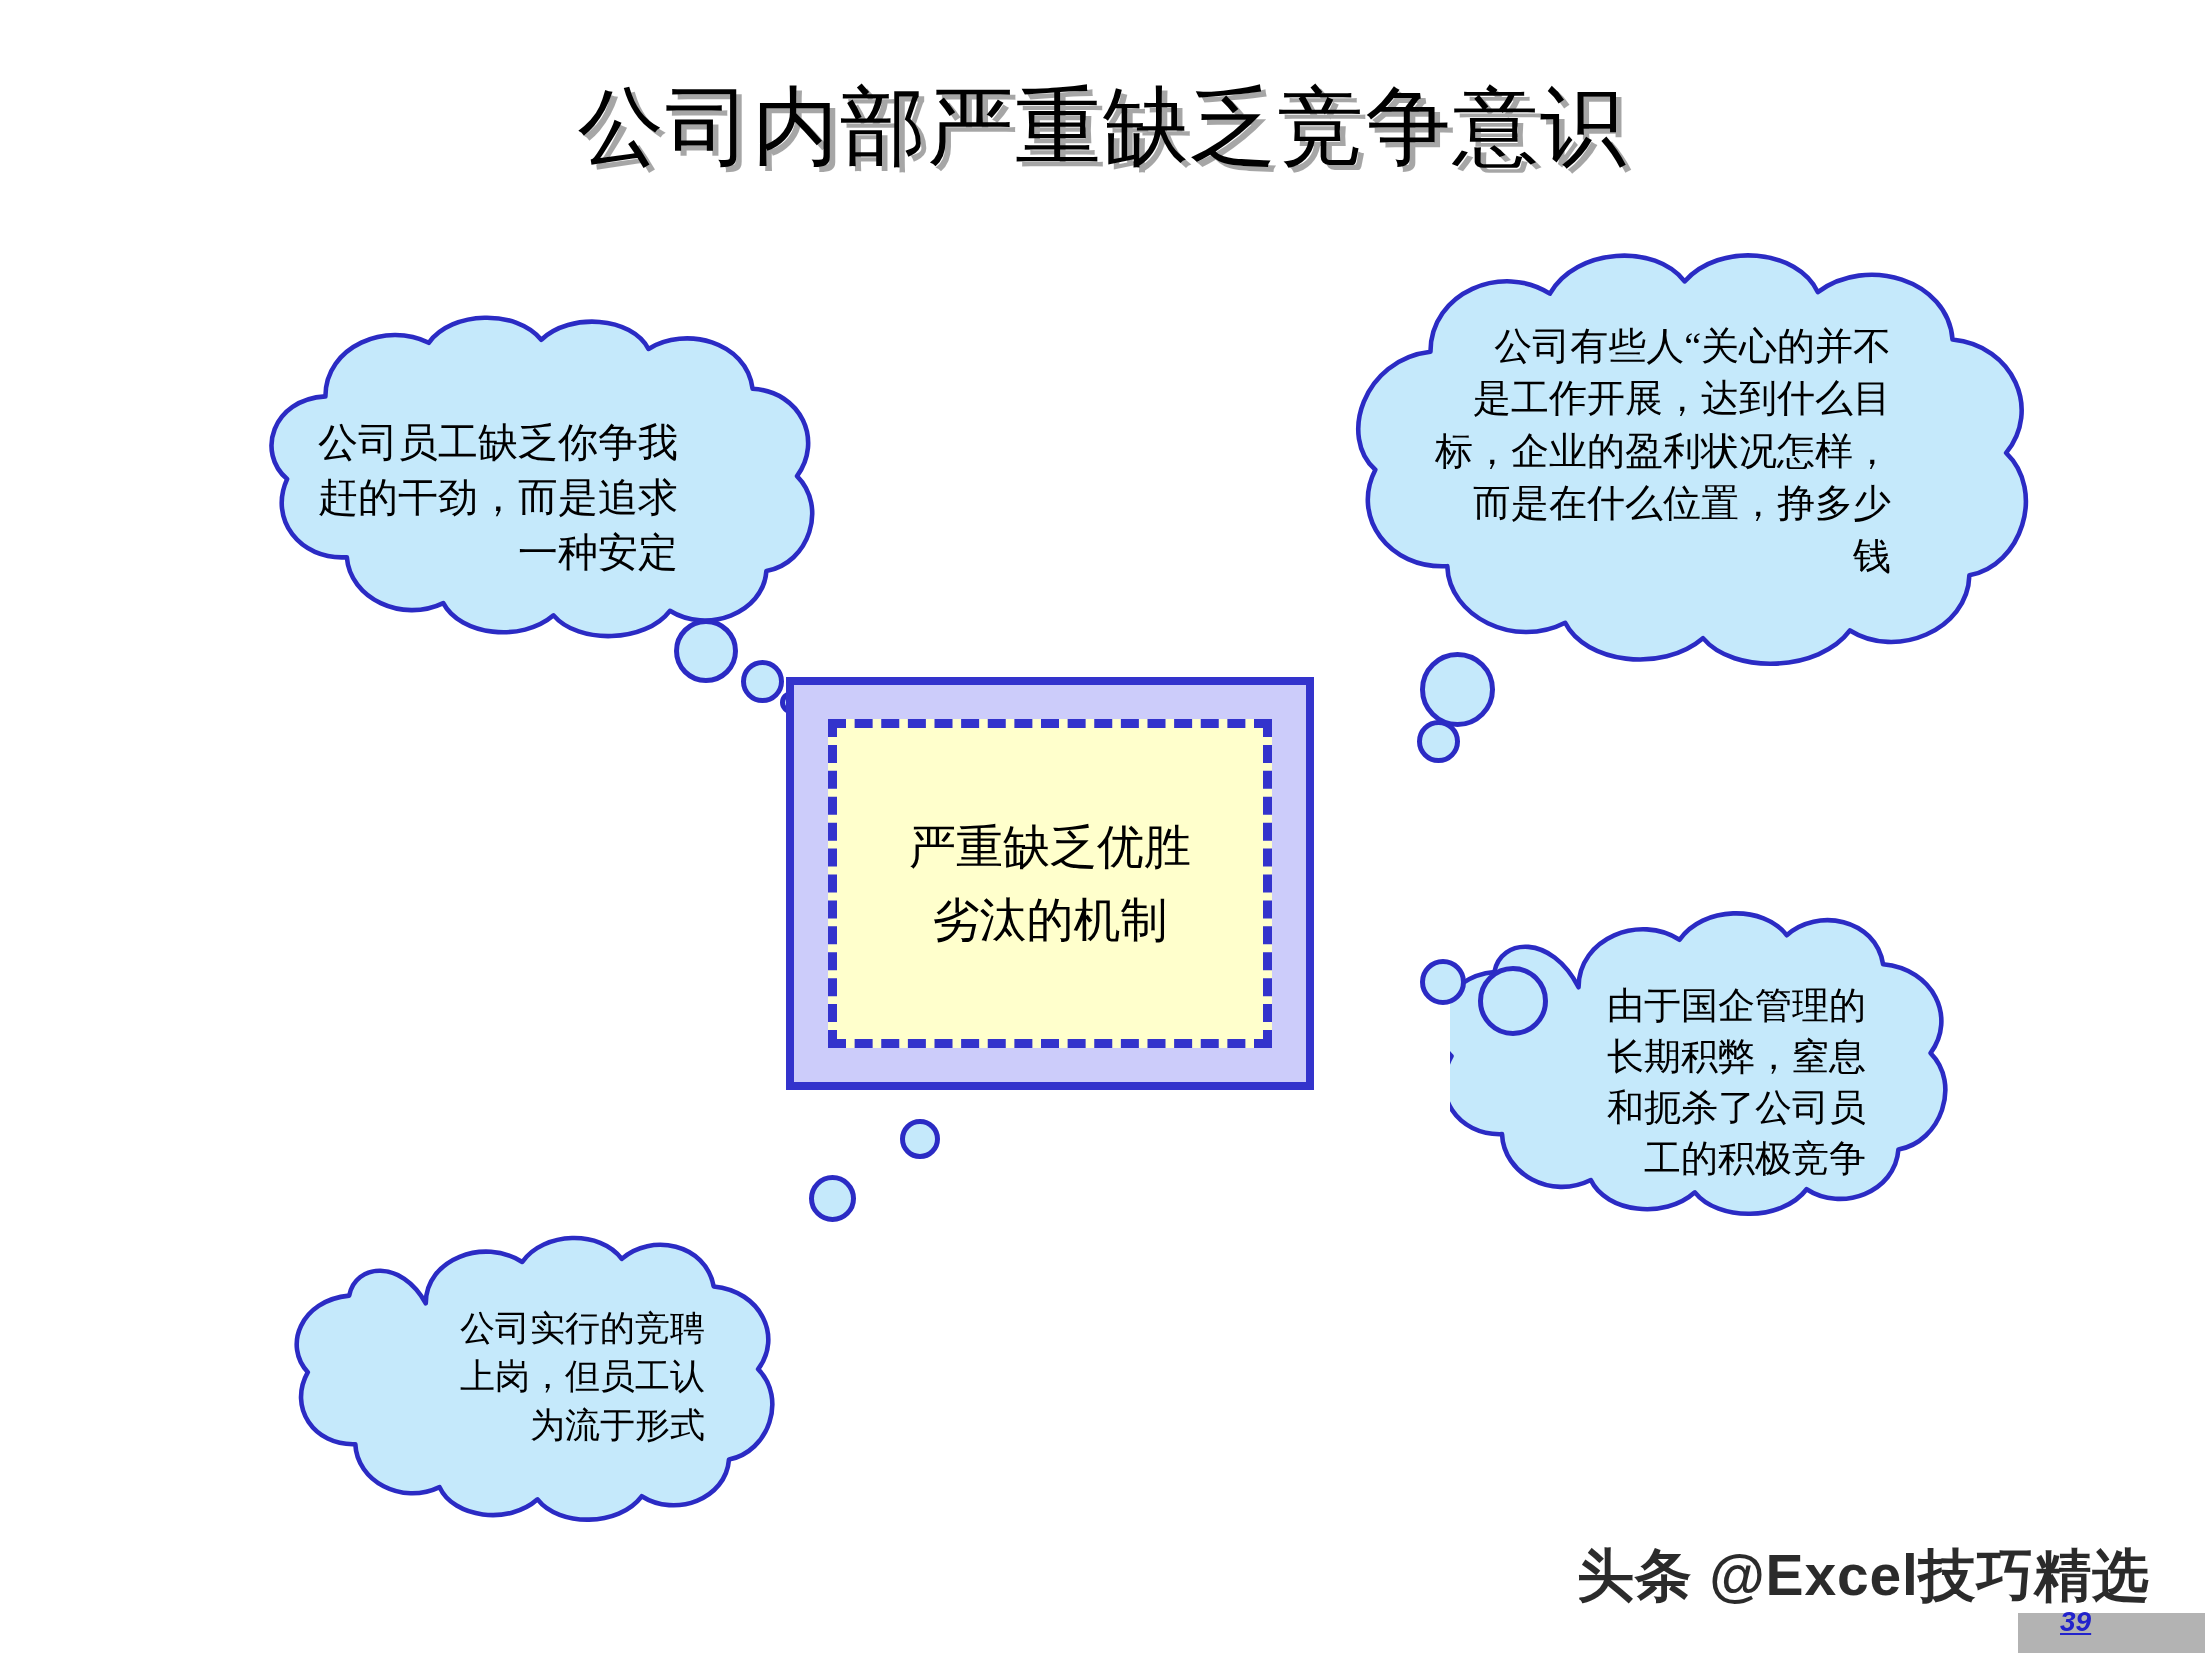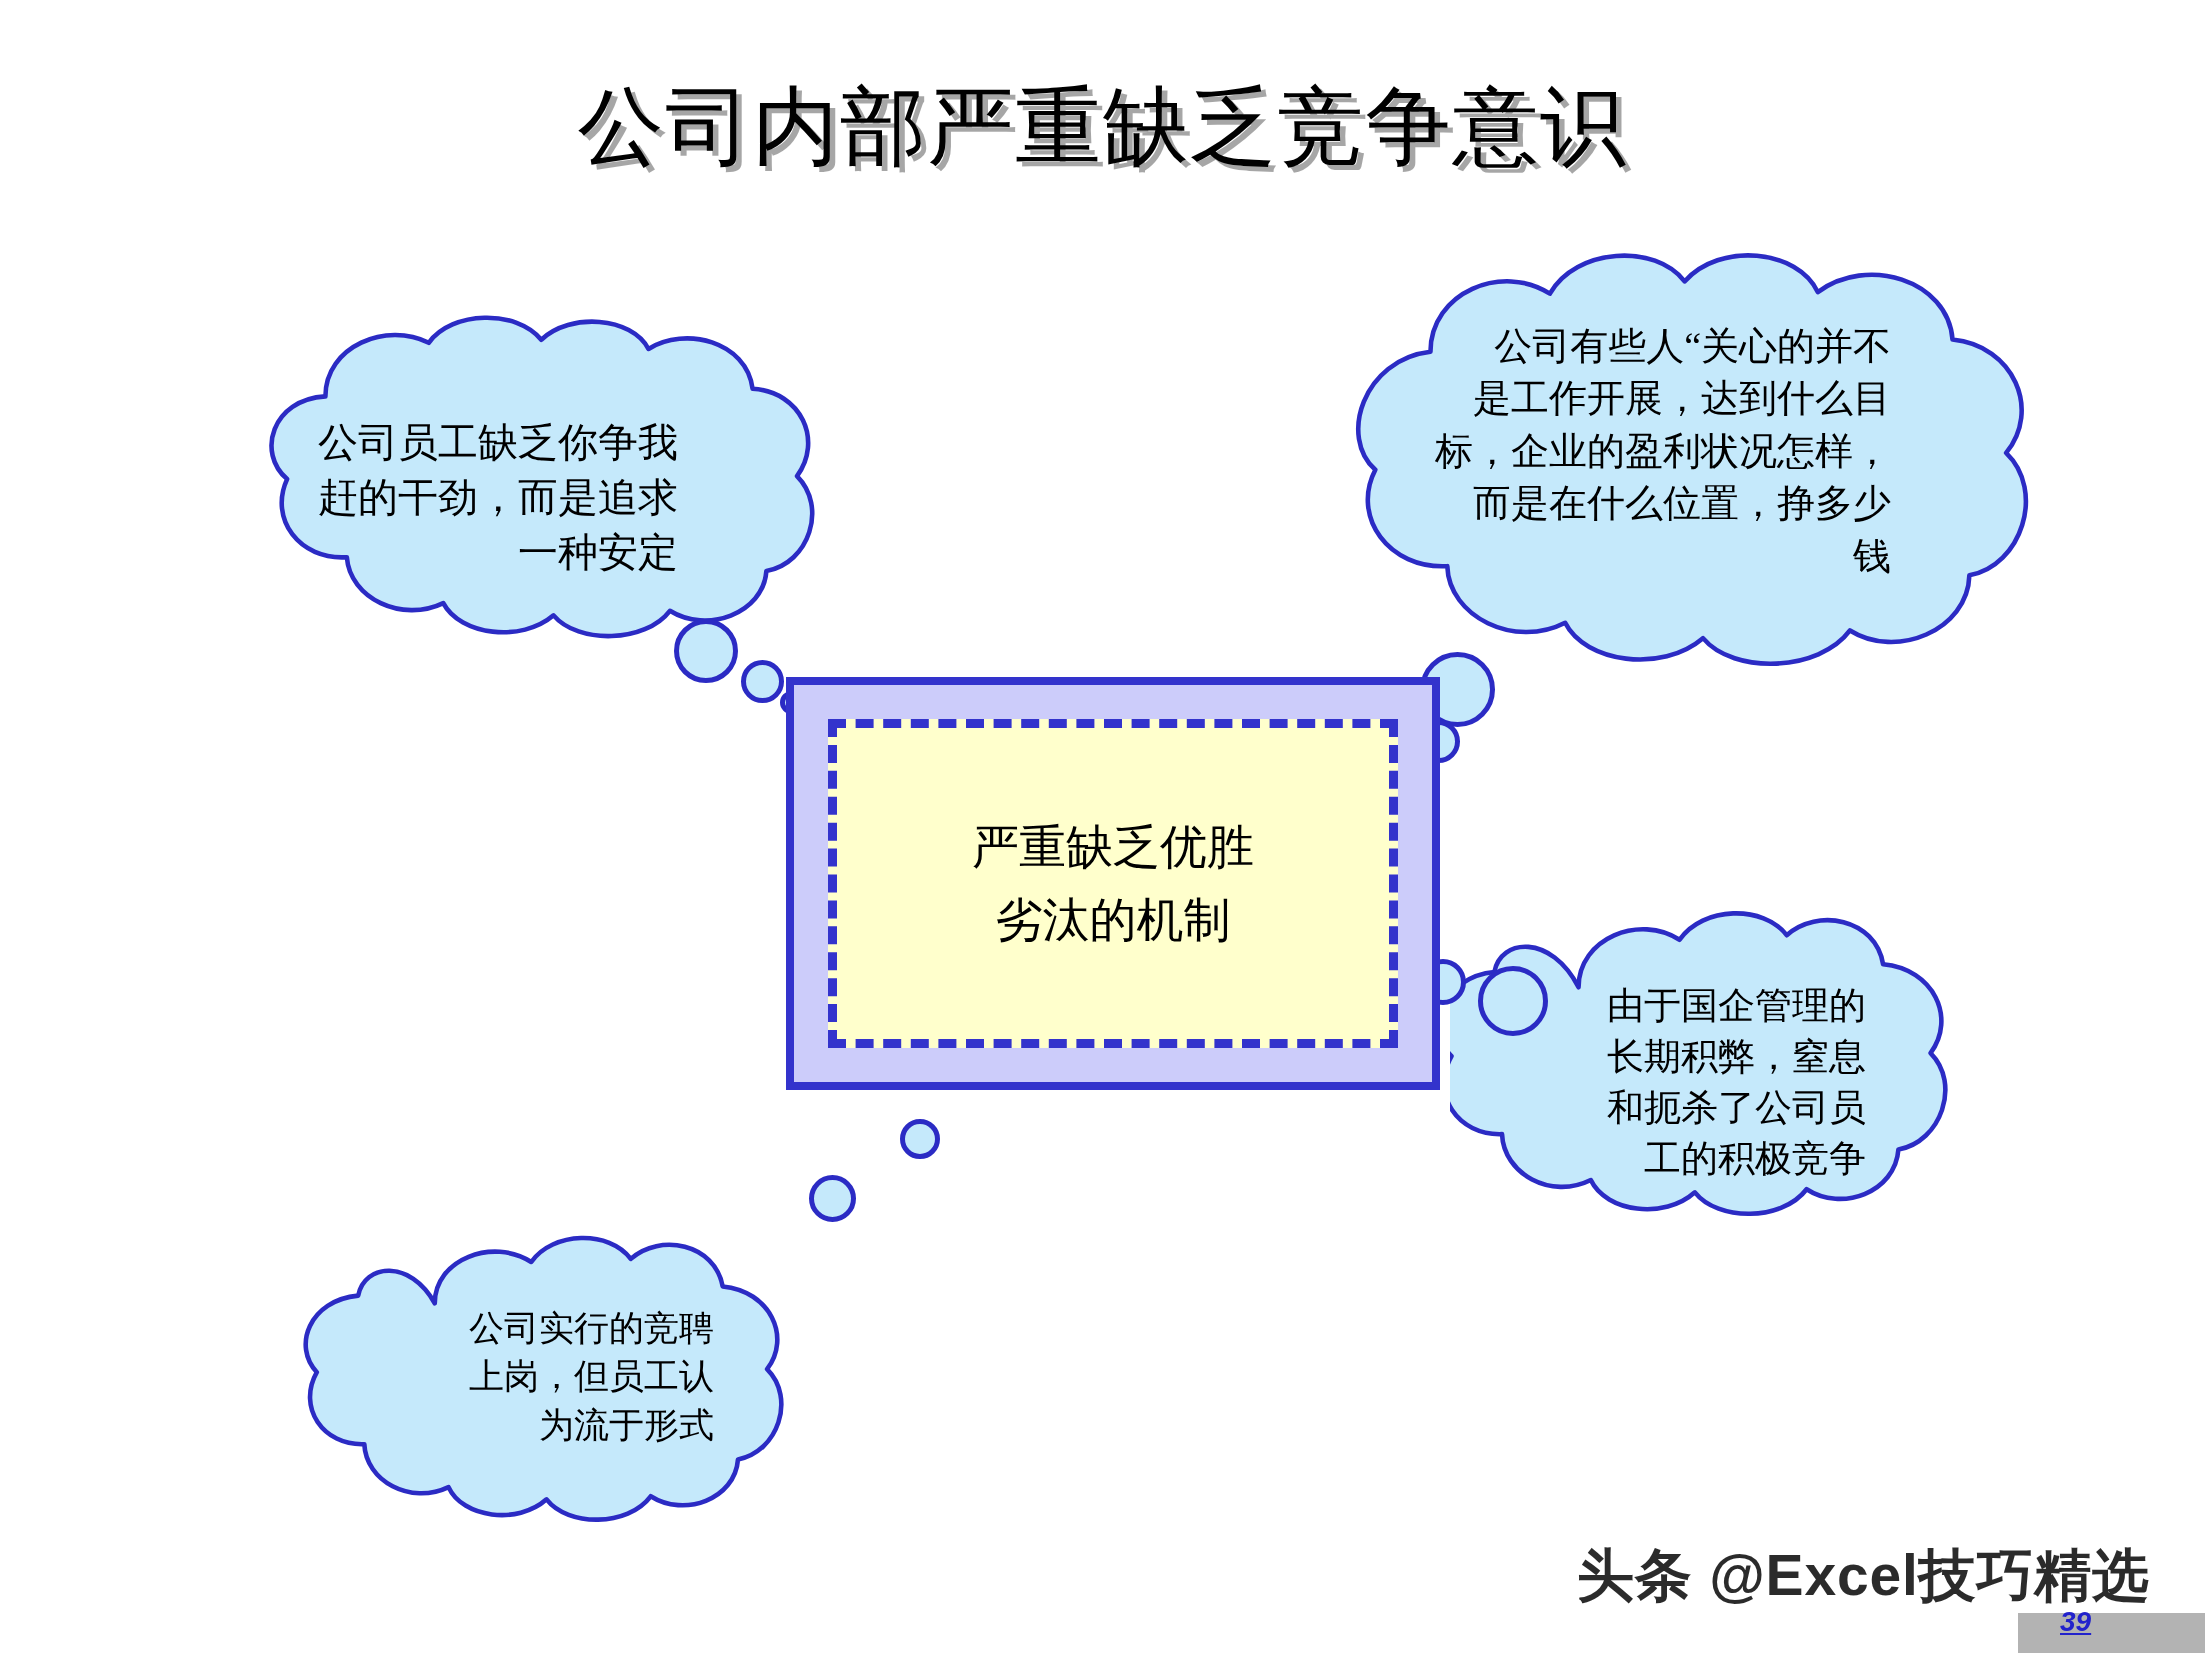--- a/index.html
+++ b/index.html
@@ -60,21 +60,21 @@
     background: #C5E9FB;
     border: 5.4px solid #2B2BC4;
     box-sizing: border-box;
   }
 
   
   #center-box {
     position: absolute;
     left: 786px;
     top: 677px;
-    width: 654px;
+    width: 528px;
     height: 413px;
     box-sizing: border-box;
     background: #CCCCFA;
     border: 8.4px solid #3333CC;
   }
   #center-box-inner {
     position: absolute;
     left: 34px;
     top: 34px;
     right: 34px;
@@ -194,21 +194,21 @@
                C 10 318, -26 264, 2 214
                C -34 178, -8 110, 58 104
                C 66 60, 132 54, 168 124 Z" fill="#C5E9FB" stroke="#2B2BC4" stroke-width="6" stroke-linejoin="round"></path>
     </svg>
     <div class="cloud-text" style="left:110px; top:88px; width:306px; font-size:37px;">由于国企管理的
 长期积弊，窒息
 和扼杀了公司员
 工的积极竞争</div>
   </div>
 
-  <div class="cloud" style="left:300px; top:1225px; width:536px; height:322px;">
+  <div class="cloud" style="left:291px; top:1225px; width:536px; height:322px;">
     <svg width="536" height="322" viewBox="0 0 700 420">
       <path d="M 176 102
                C 176 44, 252 16, 302 48
                C 330 8, 404 6, 432 44
                C 470 10, 542 24, 552 80
                C 614 86, 642 146, 610 188
                C 648 226, 624 296, 572 306
                C 568 358, 502 382, 458 354
                C 428 394, 350 394, 322 358
                C 284 392, 212 382, 194 342

